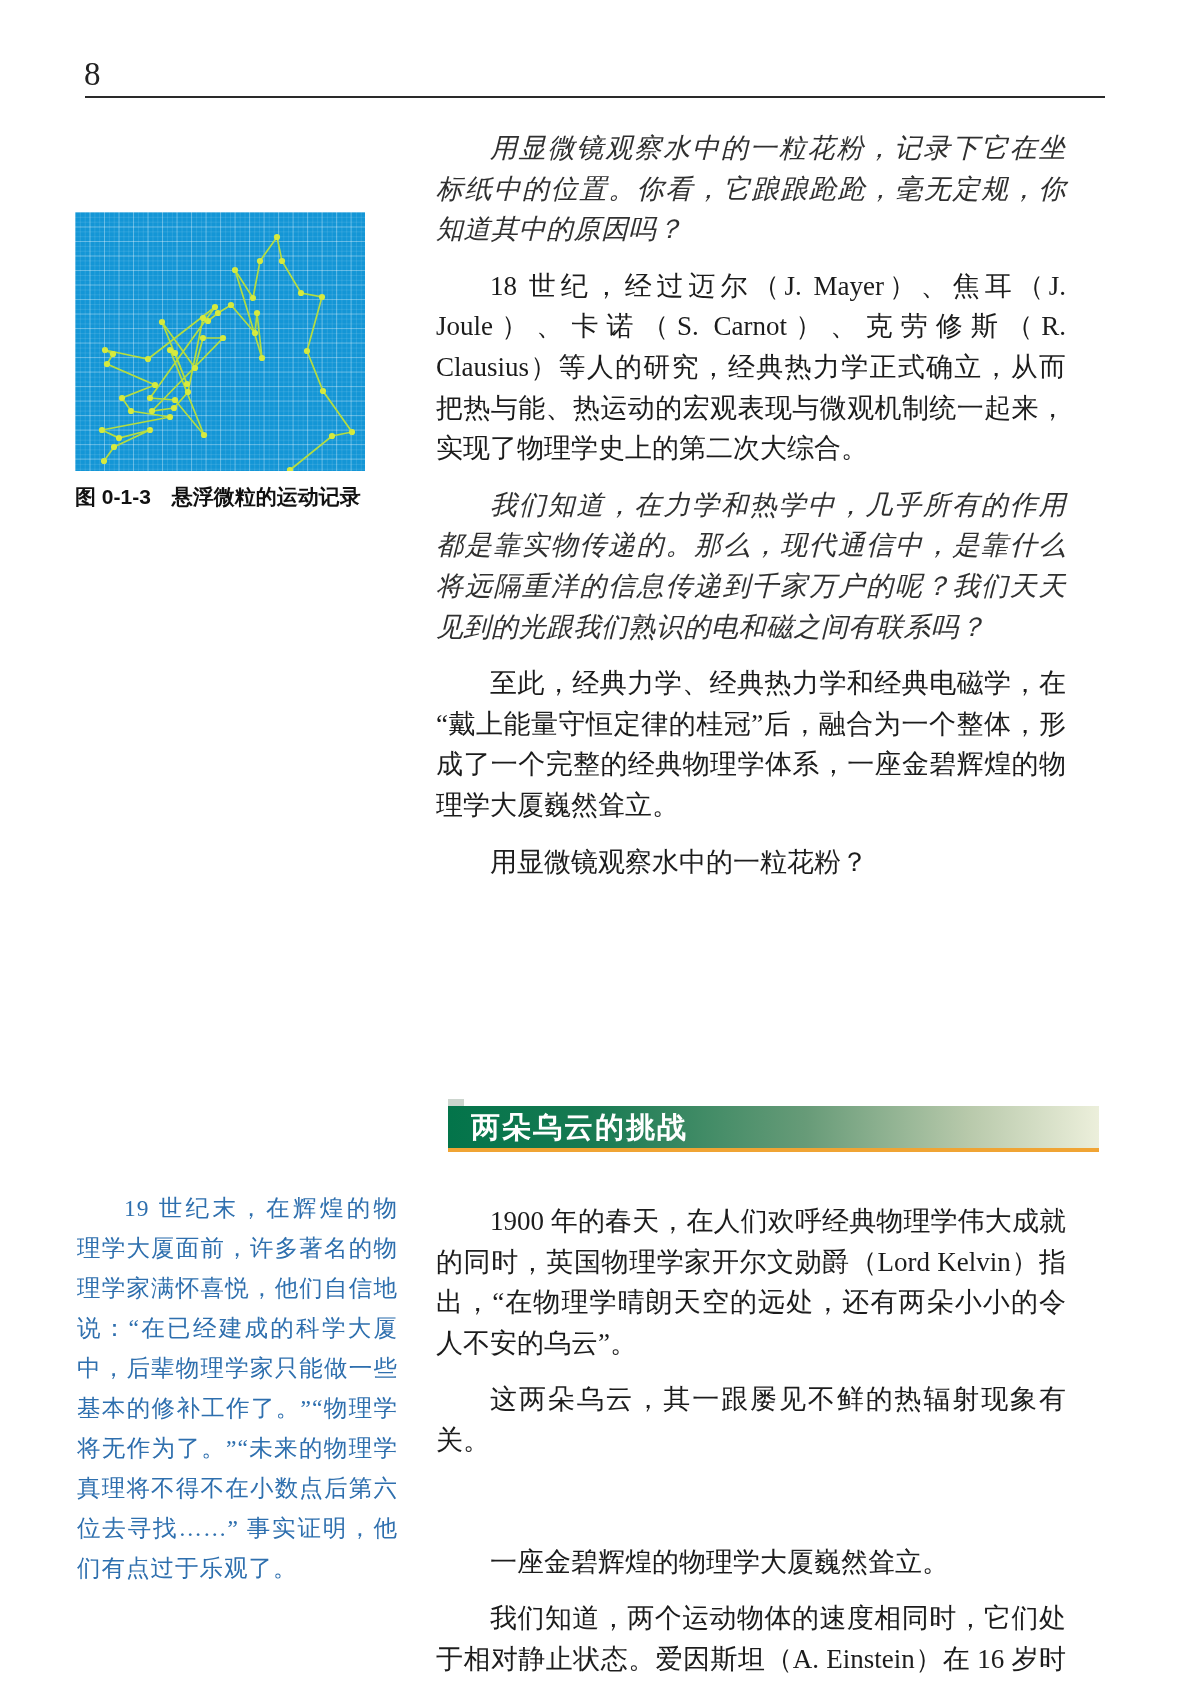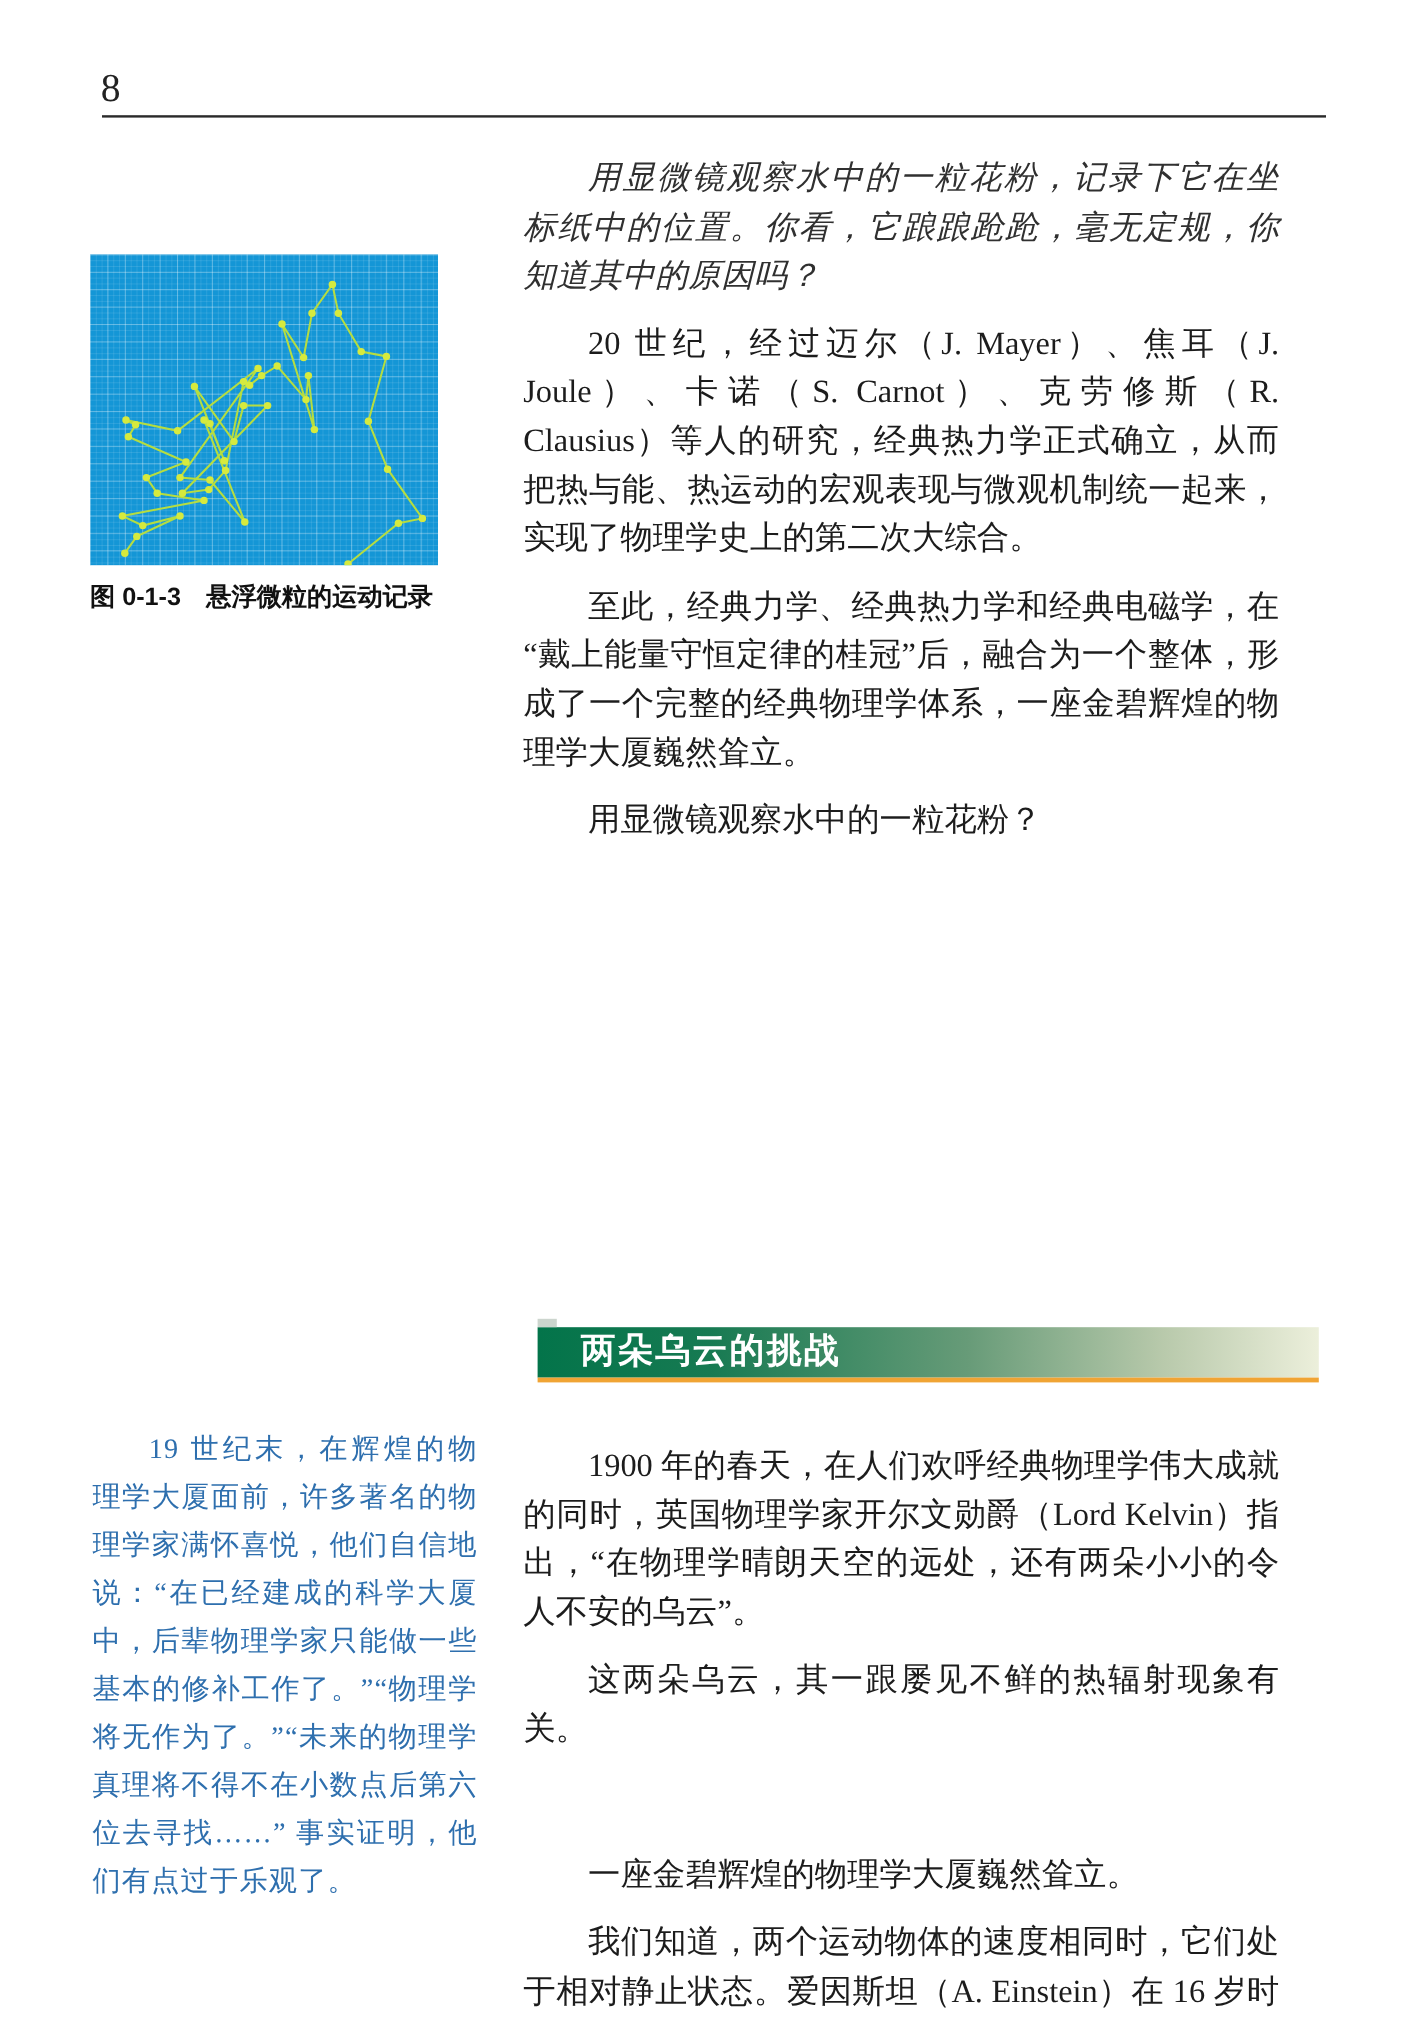--- a/index.html
+++ b/index.html
@@ -57,22 +57,22 @@
   #banner{
     left:448px;top:1106px;width:651px;height:46px;
     background:linear-gradient(to right,#03744a 0%,#177a52 22%,#679b78 55%,#b8c9ab 80%,#ecefdb 100%);
     border-bottom:4px solid #f0a434;
     box-sizing:border-box;
   }
   #banner::before{
     content:"";position:absolute;left:0;top:-7px;width:16px;height:7px;background:#ccd5ce;
   }
   #banner .title{
-    display:block;padding-left:36px;line-height:43px;
-    font-family:Liberation Mono, monospace;
+    display:block;padding-left:23px;line-height:43px;
+    font-family:Liberation Sans, sans-serif;
     font-weight:bold;font-size:29px;color:#ffffff;letter-spacing:2px;
   }
 </style>
 </head>
 <body>
 
 <div id="pageno" class="abs">8</div>
 <div id="toprule" class="abs"></div>
 
 <div id="figure" class="abs" style="background-color: rgb(20, 150, 214);">
@@ -129,21 +129,22 @@
   </svg>
 </div>
 <div id="figcaption" class="abs">图 0-1-3　悬浮微粒的运动记录</div>
 
 <div id="margin-note" class="abs" style="color: rgb(46, 111, 174);">
   <p>19 世纪末，在辉煌的物理学大厦面前，许多著名的物理学家满怀喜悦，他们自信地说：“在已经建成的科学大厦中，后辈物理学家只能做一些基本的修补工作了。”“物理学将无作为了。”“未来的物理学真理将不得不在小数点后第六位去寻找……” 事实证明，他们有点过于乐观了。</p>
 </div>
 
 <div id="main-1" class="main-col abs">
   <p class="kai">用显微镜观察水中的一粒花粉，记录下它在坐标纸中的位置。你看，它踉踉跄跄，毫无定规，你知道其中的原因吗？</p>
-  <p class="song">20 世纪，经过迈尔（J. Mayer）、焦耳（J. Joule）、卡诺（S. Carnot）、克劳修斯（R. Clausius）等人的研究，经典热力学正式确立，从而把热与能、热运动的宏观表现与微观机制统一起来，实现了物理学史上的第二次大综合。</p>
+  <p class="song">18 世纪，经过迈尔（J. Mayer）、焦耳（J. Joule）、卡诺（S. Carnot）、克劳修斯（R. Clausius）等人的研究，经典热力学正式确立，从而把热与能、热运动的宏观表现与微观机制统一起来，实现了物理学史上的第二次大综合。</p>
+  <p class="kai">我们知道，在力学和热学中，几乎所有的作用都是靠实物传递的。那么，现代通信中，是靠什么将远隔重洋的信息传递到千家万户的呢？我们天天见到的光跟我们熟识的电和磁之间有联系吗？</p>
   <p class="song">至此，经典力学、经典热力学和经典电磁学，在“戴上能量守恒定律的桂冠”后，融合为一个整体，形成了一个完整的经典物理学体系，一座金碧辉煌的物理学大厦巍然耸立。</p>
   <p class="song">用显微镜观察水中的一粒花粉？</p>
 </div>
 
 <div id="banner" class="abs">
   <span class="title">两朵乌云的挑战</span>
 </div>
 
 <div id="main-2" class="main-col abs">
   <p class="song">1900 年的春天，在人们欢呼经典物理学伟大成就的同时，英国物理学家开尔文勋爵（Lord Kelvin）指出，“在物理学晴朗天空的远处，还有两朵小小的令人不安的乌云”。</p>

